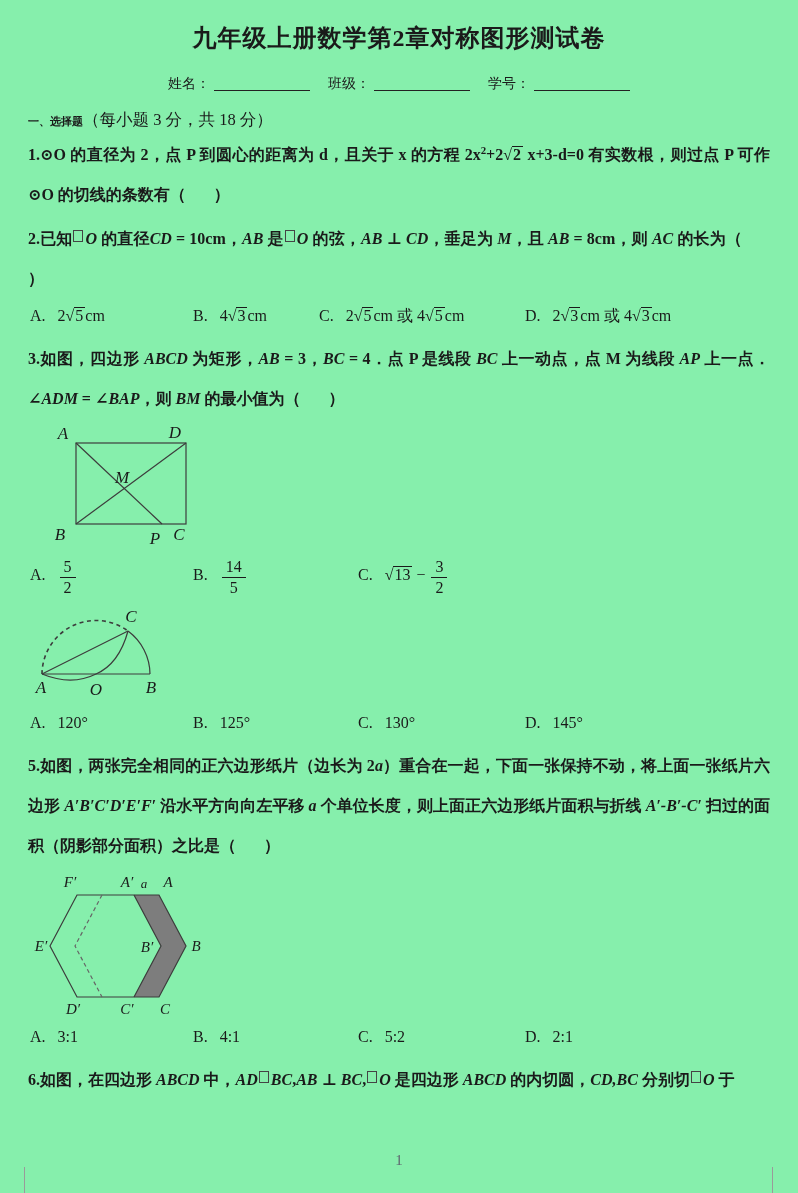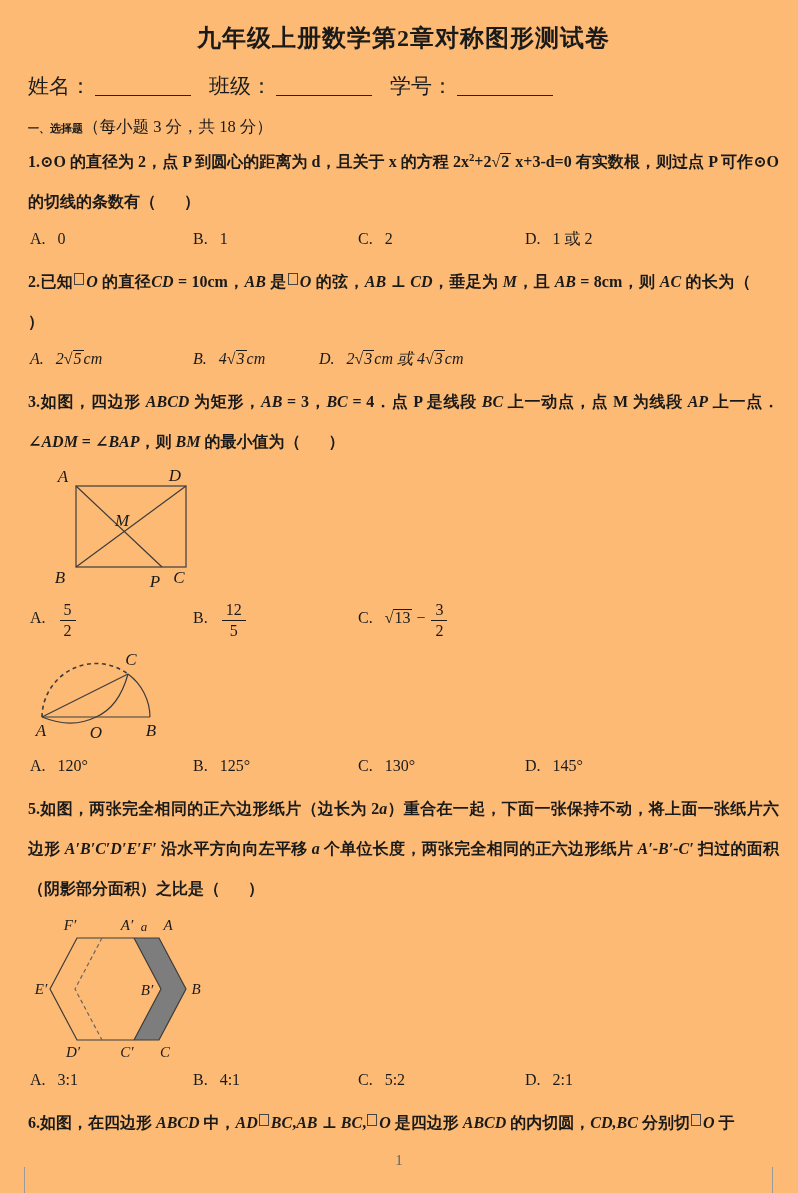--- a/index.html
+++ b/index.html
@@ -1,38 +1,38 @@
 <!DOCTYPE html>
 <html><head>
 <meta charset="utf-8">
 <style>
   html,body{margin:0;padding:0;background:#fff;}
   .page{position:relative;width:798px;height:1193px;box-sizing:border-box;
-        padding:14px 19px 0 28px;overflow:hidden;background:#fdba74;color:#1a1a1a;
+        padding:14px 28px 0 28px;overflow:hidden;background:#86efac;color:#1a1a1a;
         font-family:"Liberation Serif","DejaVu Serif",serif;font-size:16px;}
   .title{text-align:center;font-size:24px;font-weight:bold;margin:8px 0 18px 0;letter-spacing:1px;}
-  .namerow{margin:12px 0 16px 0;font-size:21px;}
+  .namerow{text-align:center;margin:12px 0 16px 0;font-size:14px;}
   .blank{display:inline-block;width:96px;height:18px;border-bottom:1.5px solid #222;
          vertical-align:-3px;margin:0 18px 0 4px;}
   .blank.last{margin-right:0;}
   .section{margin:0 0 2px 0;font-size:16.5px;}
   .section b{font-size:11px;}
   .qtext{margin:4px 0 2px 0;line-height:2.5;text-align:justify;font-weight:bold;}
   .it{font-style:italic;}
   sup{font-size:0.68em;}
   .tofu{display:inline-block;width:8px;height:10px;border:1px solid #444;
         margin:0 2px 0 1px;vertical-align:2px;}
   .sqrt{white-space:nowrap;}
   .rad{display:inline-block;border-top:1.4px solid #1a1a1a;padding:0 2px 0 1px;line-height:1.05;}
   .frac{display:inline-block;vertical-align:-0.8em;text-align:center;line-height:1.25;margin:0 2px;}
   .frac .num{display:block;border-bottom:1px solid #1a1a1a;padding:0 4px;}
   .frac .den{display:block;}
   .opts{display:grid;grid-template-columns:163px 165px 167px auto;align-items:center;
         margin:2px 0 8px 0;padding-left:2px;min-height:30px;}
-  .opts.wideC{grid-template-columns:163px 126px 206px auto;font-style:italic;}
+  .opts.wideC{grid-template-columns:163px 126px 206px auto;}
   .olabel{margin-right:12px;}
   .fig{display:block;}
   .fig text{font-family:"Liberation Serif","DejaVu Serif",serif;font-style:italic;fill:#1a1a1a;}
   .fig1{margin:4px 0 2px 14px;}
   .fig2{margin:2px 0 0 4px;}
   .fig3{margin:0 0 0 2px;}
   .pagenum{position:absolute;left:0;right:0;bottom:24px;text-align:center;
            color:#5f6670;font-size:15px;}
   .cornermark{position:absolute;bottom:0;width:1px;height:26px;background:#9a9a9a;}
   .cornermark.left{left:24px;}
@@ -47,31 +47,26 @@
 
   <div class="namerow">
     <span>姓名：</span><span class="blank"></span><span>班级：</span><span class="blank"></span><span>学号：</span><span class="blank last"></span>
   </div>
 
   <div class="section">
     <b>一、选择题</b><span>（每小题 3 分，共 18 分）</span>
   </div>
 
   <div class="qtext"><span>1.⊙O 的直径为 2，点 P 到圆心的距离为 d，且关于 x 的方程 2x</span><sup>2</sup><span>+2</span><span class="sqrt">√<span class="rad">2</span></span><span> x+3-d=0 有实数根，则过点 P 可作⊙O 的切线的条数有</span><span>（</span><span style="display: inline-block; width: 28px;"></span><span>）</span></div>
-  <div class="opts">
-    <span><span class="olabel">A.</span><span><span>0</span></span></span>
-    <span><span class="olabel">B.</span><span><span>1</span></span></span>
-    <span><span class="olabel">C.</span><span><span>2</span></span></span>
-    <span><span class="olabel">D.</span><span><span>1 或 2</span></span></span>
-  </div>
 
   <div class="qtext"><span>2.已知</span><span class="tofu"></span><span class="it">O</span><span> 的直径</span><span class="it">CD</span><span> = 10cm，</span><span class="it">AB</span><span> 是</span><span class="tofu"></span><span class="it">O</span><span> 的弦，</span><span class="it">AB</span><span> ⊥ </span><span class="it">CD</span><span>，垂足为 </span><span class="it">M</span><span>，且 </span><span class="it">AB</span><span> = 8cm，则 </span><span class="it">AC</span><span> 的长为</span><span>（</span><span style="display: inline-block; width: 28px;"></span><span>）</span></div>
   <div class="opts wideC">
     <span><span class="olabel">A.</span><span><span>2</span><span class="sqrt">√<span class="rad">5</span></span><span>cm</span></span></span>
     <span><span class="olabel">B.</span><span><span>4</span><span class="sqrt">√<span class="rad">3</span></span><span>cm</span></span></span>
+    <span><span class="olabel">C.</span><span><span>2</span><span class="sqrt">√<span class="rad">5</span></span><span>cm 或 4</span><span class="sqrt">√<span class="rad">5</span></span><span>cm</span></span></span>
     <span><span class="olabel">D.</span><span><span>2</span><span class="sqrt">√<span class="rad">3</span></span><span>cm 或 4</span><span class="sqrt">√<span class="rad">3</span></span><span>cm</span></span></span>
   </div>
 
   <div class="qtext"><span>3.如图，四边形 </span><span class="it">ABCD</span><span> 为矩形，</span><span class="it">AB</span><span> = 3，</span><span class="it">BC</span><span> = 4．点 P 是线段 </span><span class="it">BC</span><span> 上一动点，点 M 为线段 </span><span class="it">AP</span><span> 上一点．∠</span><span class="it">ADM</span><span> = ∠</span><span class="it">BAP</span><span>，则 </span><span class="it">BM</span><span> 的最小值为</span><span>（</span><span style="display: inline-block; width: 28px;"></span><span>）</span></div>
 
   <svg class="fig fig1" width="178" height="132" viewBox="0 0 178 132">
     <g stroke="#3c3c3c" stroke-width="1.2" fill="none">
       <rect x="34" y="20" width="110" height="81"></rect>
       <line x1="34" y1="101" x2="144" y2="20"></line>
       <line x1="34" y1="20" x2="120" y2="101"></line>
@@ -81,21 +76,21 @@
       <text x="133" y="15">D</text>
       <text x="18" y="117">B</text>
       <text x="137" y="117">C</text>
       <text x="113" y="121">P</text>
       <text x="80" y="60">M</text>
     </g>
   </svg>
 
   <div class="opts">
     <span><span class="olabel">A.</span><span><span class="frac"><span class="num">5</span><span class="den">2</span></span></span></span>
-    <span><span class="olabel">B.</span><span><span class="frac"><span class="num">12</span><span class="den">5</span></span></span></span>
+    <span><span class="olabel">B.</span><span><span class="frac"><span class="num">14</span><span class="den">5</span></span></span></span>
     <span><span class="olabel">C.</span><span><span class="sqrt">√<span class="rad">13</span></span><span> − </span><span class="frac"><span class="num">3</span><span class="den">2</span></span></span></span>
   </div>
 
 
   <svg class="fig fig2" width="170" height="100" viewBox="0 0 170 100">
     <g stroke="#3c3c3c" stroke-width="1.2" fill="none">
       <line x1="10" y1="68" x2="118" y2="68"></line>
       <line x1="10" y1="68" x2="96" y2="25"></line>
       <path d="M96,25 A54,54 0 0 1 118,68"></path>
       <path d="M10,68 C32,77 50,75 64,68 C80,61 90,47 96,25"></path>
@@ -109,21 +104,21 @@
     </g>
   </svg>
 
   <div class="opts">
     <span><span class="olabel">A.</span><span><span>120°</span></span></span>
     <span><span class="olabel">B.</span><span><span>125°</span></span></span>
     <span><span class="olabel">C.</span><span><span>130°</span></span></span>
     <span><span class="olabel">D.</span><span><span>145°</span></span></span>
   </div>
 
-  <div class="qtext"><span>5.如图，两张完全相同的正六边形纸片（边长为 2</span><span class="it">a</span><span>）重合在一起，下面一张保持不动，将上面一张纸片六边形 </span><span class="it">A′B′C′D′E′F′</span><span> 沿水平方向向左平移 </span><span class="it">a</span><span> 个单位长度，两张完全相同的正六边形纸片 </span><span class="it">A′-B′-C′</span><span> 扫过的面积（阴影部分面积）之比是</span><span>（</span><span style="display: inline-block; width: 28px;"></span><span>）</span></div>
+  <div class="qtext"><span>5.如图，两张完全相同的正六边形纸片（边长为 2</span><span class="it">a</span><span>）重合在一起，下面一张保持不动，将上面一张纸片六边形 </span><span class="it">A′B′C′D′E′F′</span><span> 沿水平方向向左平移 </span><span class="it">a</span><span> 个单位长度，则上面正六边形纸片面积与折线 </span><span class="it">A′-B′-C′</span><span> 扫过的面积（阴影部分面积）之比是</span><span>（</span><span style="display: inline-block; width: 28px;"></span><span>）</span></div>
 
   <svg class="fig fig3" width="205" height="152" viewBox="0 0 205 152">
     <polygon points="104,27 129,27 156,78 129,129 104,129 131,78" fill="#7d7d7d" stroke="none"></polygon>
     <g stroke="#3c3c3c" stroke-width="1.2" fill="none">
       <path d="M20,78 L47,27 L129,27 L156,78 L129,129 L47,129 Z"></path>
       <path d="M104,27 L131,78 L104,129"></path>
       <path d="M72,27 L45,78 L72,129" stroke-dasharray="4 3" stroke="#666"></path>
     </g>
     <g font-size="15" text-anchor="middle">
       <text x="40" y="19">F′</text>

